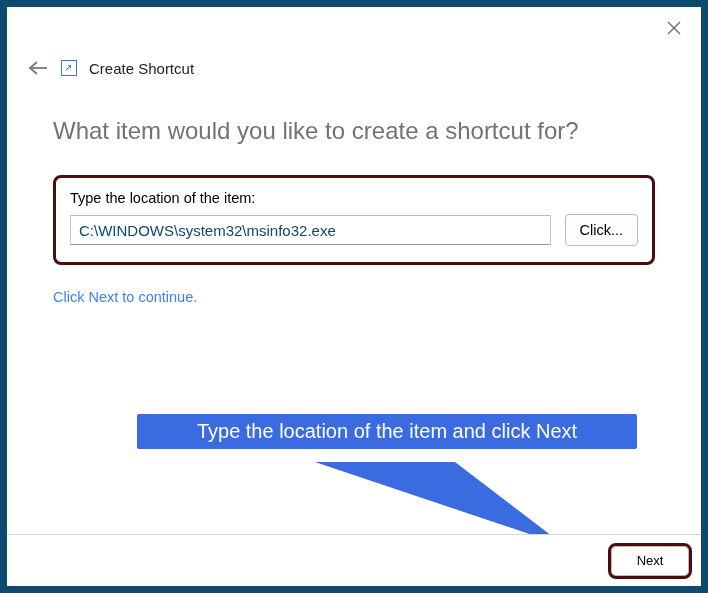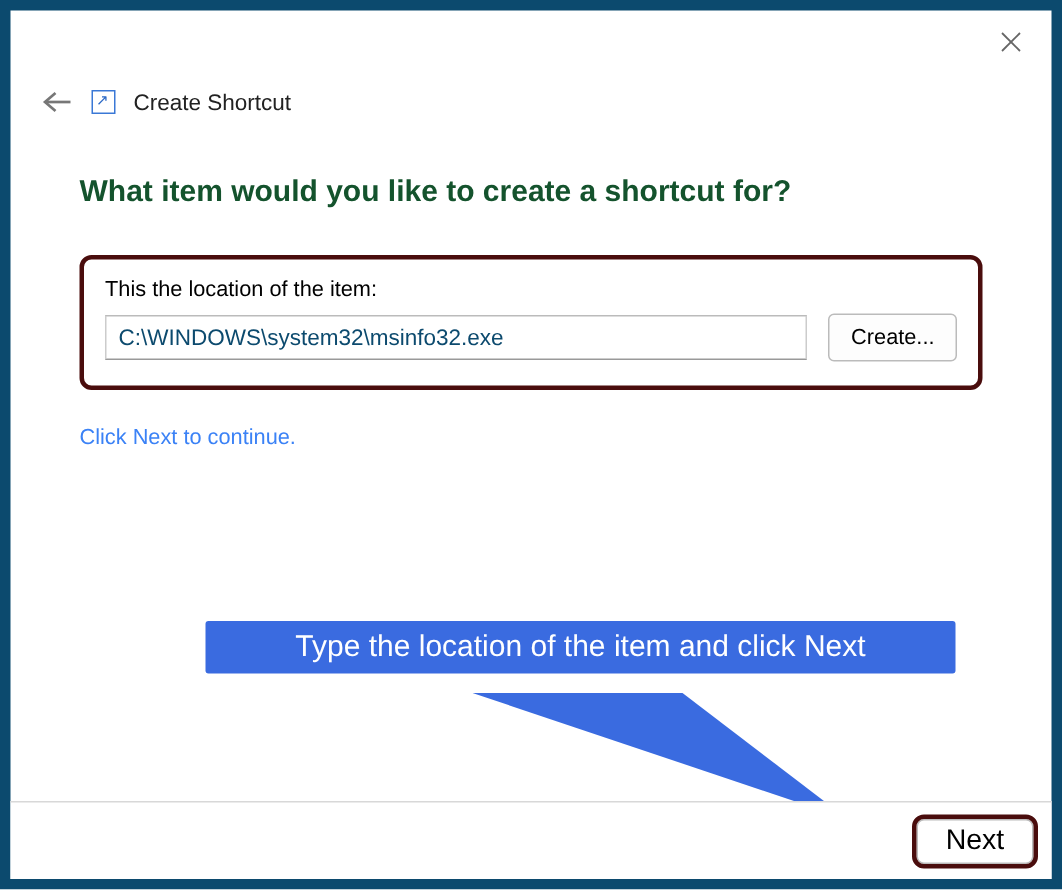--- a/index.html
+++ b/index.html
@@ -48,23 +48,23 @@
       line-height: 13px;
     }
     .header-title { font-size: 15px; color: #222; }
     .content {
       position: absolute;
       top: 110px;
       left: 46px;
       right: 46px;
     }
     .question {
-      color: #14532d;
-      font-size: 20px;
-      font-weight: 700;
+      color: #737373;
+      font-size: 24px;
+      font-weight: 400;
       margin-bottom: 30px;
     }
     .description {
       font-size: 14.5px;
       color: #222;
       line-height: 1.5;
       margin-bottom: 28px;
     }
     .input-box {
       border: 3px solid #4a0d0d;
@@ -131,21 +131,21 @@
       border-top: 1px solid #d8d8d8;
       display: flex;
       justify-content: flex-end;
       align-items: center;
       padding-right: 12px;
       gap: 10px;
       background: #fff;
     }
     .foot-btn {
       width: 78px; height: 30px;
-      font-size: 19px;
+      font-size: 13px;
       font-family: inherit;
       background: #fff;
       border: 1px solid #bbb;
       border-radius: 4px;
       cursor: pointer;
     }
     .foot-btn.highlight {
       outline: 3px solid #4a0d0d;
       outline-offset: 0;
       border-radius: 5px;
@@ -171,24 +171,24 @@
         </svg>
     </div>
     <div class="shortcut-glyph"></div>
     <div class="header-title">Create Shortcut</div>
   </div>
 
   <div class="content">
     <h1 class="question">What item would you like to create a shortcut for?</h1>
 
     <div class="input-box">
-      <div class="input-label">This the location of the item:</div>
+      <div class="input-label">Type the location of the item:</div>
       <div class="input-row">
         <input type="text" class="path-input" value="C:\WINDOWS\system32\msinfo32.exe" style="">
-        <button class="browse-btn">Create...</button>
+        <button class="browse-btn">Click...</button>
       </div>
     </div>
 
     <p class="continue-text">Click Next to continue.</p>
   </div>
 
   <div class="callout">
     <div class="callout-bubble">Type the location of the item and click Next</div>
     <svg class="callout-tail" width="260" height="90" viewBox="0 0 260 90">
       <polygon points="0,0 140,0 250,84" fill="#3a6be0"></polygon>

